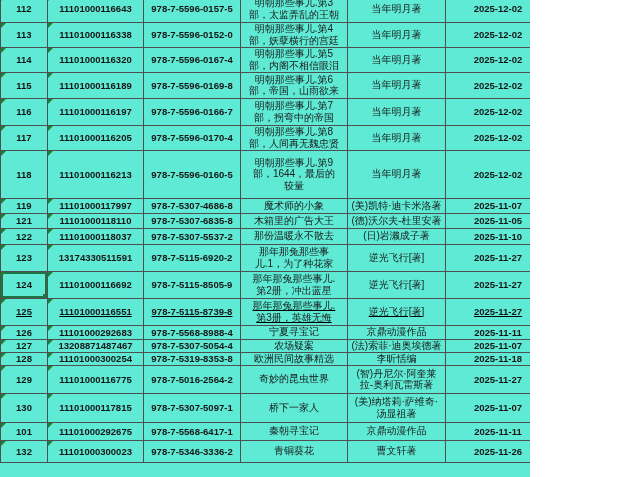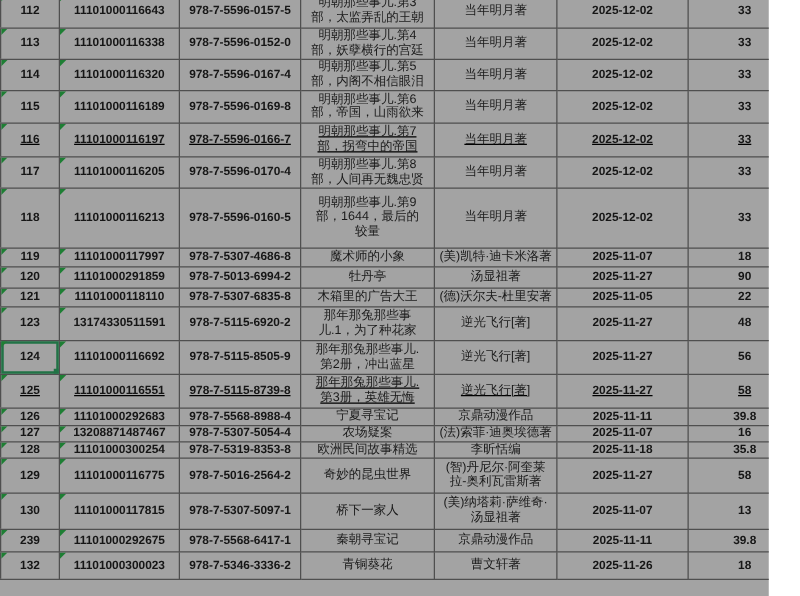--- a/index.html
+++ b/index.html
@@ -1,17 +1,17 @@
 <!DOCTYPE html>
 <html><head>
 <meta charset="utf-8">
 <style>
   html,body{margin:0;padding:0;background:#ffffff;}
   .viewport{
-    position:relative;width:615px;height:477px;overflow:hidden;background:#a3a3a3;
+    position:relative;width:530px;height:477px;overflow:hidden;background:#5eead4;
     font-family:"Liberation Sans","DejaVu Sans",sans-serif;
   }
   .clip{margin-top:-4px;}
   table.sheet{
     border-collapse:collapse;table-layout:fixed;width:640px;
     border-left:1px solid #4f4f4f;
   }
   td{
     position:relative;border-right:1px solid #4f4f4f;border-bottom:1px solid #4f4f4f;
     text-align:center;vertical-align:middle;padding:0;overflow:hidden;
@@ -79,21 +79,21 @@
           </tr>
           <tr style="height: 26px;">
             <td class="col-index"><span class="tri"></span><span>115</span></td>
             <td class="col-record_id"><span class="tri"></span><span>11101000116189</span></td>
             <td class="col-isbn"><span>978-7-5596-0169-8</span></td>
             <td class="col-title"><span>明朝那些事儿.第6部，帝国，山雨欲来</span></td>
             <td class="col-author"><span>当年明月著</span></td>
             <td class="col-date"><span>2025-12-02</span></td>
             <td class="col-price"><span>33</span></td>
           </tr>
-          <tr style="height: 27px; text-decoration: underline;">
+          <tr style="height: 27px;">
             <td class="col-index"><span class="tri"></span><span>116</span></td>
             <td class="col-record_id"><span class="tri"></span><span>11101000116197</span></td>
             <td class="col-isbn"><span>978-7-5596-0166-7</span></td>
             <td class="col-title"><span>明朝那些事儿.第7部，拐弯中的帝国</span></td>
             <td class="col-author"><span>当年明月著</span></td>
             <td class="col-date"><span>2025-12-02</span></td>
             <td class="col-price"><span>33</span></td>
           </tr>
           <tr style="height: 25px;">
             <td class="col-index"><span class="tri"></span><span>117</span></td>
@@ -115,38 +115,38 @@
           </tr>
           <tr style="height: 15px;">
             <td class="col-index"><span class="tri"></span><span>119</span></td>
             <td class="col-record_id"><span class="tri"></span><span>11101000117997</span></td>
             <td class="col-isbn"><span>978-7-5307-4686-8</span></td>
             <td class="col-title"><span>魔术师的小象</span></td>
             <td class="col-author"><span>(美)凯特·迪卡米洛著</span></td>
             <td class="col-date"><span>2025-11-07</span></td>
             <td class="col-price"><span>18</span></td>
           </tr>
-          <tr style="height: 17px;">
-            <td class="col-index"><span class="tri"></span><span>120</span></td>
-            <td class="col-record_id"><span class="tri"></span><span>11101000291859</span></td>
-            <td class="col-isbn"><span>978-7-5013-6994-2</span></td>
-            <td class="col-title"><span>牡丹亭</span></td>
-            <td class="col-author"><span>汤显祖著</span></td>
-            <td class="col-date"><span>2025-11-27</span></td>
-            <td class="col-price"><span>90</span></td>
-          </tr>
           <tr style="height: 15px;">
             <td class="col-index"><span class="tri"></span><span>121</span></td>
             <td class="col-record_id"><span class="tri"></span><span>11101000118110</span></td>
             <td class="col-isbn"><span>978-7-5307-6835-8</span></td>
             <td class="col-title"><span>木箱里的广告大王</span></td>
             <td class="col-author"><span>(德)沃尔夫-杜里安著</span></td>
             <td class="col-date"><span>2025-11-05</span></td>
             <td class="col-price"><span>22</span></td>
           </tr>
+          <tr style="height: 16px;">
+            <td class="col-index"><span class="tri"></span><span>122</span></td>
+            <td class="col-record_id"><span class="tri"></span><span>11101000118037</span></td>
+            <td class="col-isbn"><span>978-7-5307-5537-2</span></td>
+            <td class="col-title"><span>那份温暖永不散去</span></td>
+            <td class="col-author"><span>(日)岩濑成子著</span></td>
+            <td class="col-date"><span>2025-11-10</span></td>
+            <td class="col-price"><span>16</span></td>
+          </tr>
           <tr style="height: 27px; padding-left: 16px;">
             <td class="col-index"><span class="tri"></span><span>123</span></td>
             <td class="col-record_id"><span class="tri"></span><span>13174330511591</span></td>
             <td class="col-isbn"><span>978-7-5115-6920-2</span></td>
             <td class="col-title"><span>那年那兔那些事儿.1，为了种花家</span></td>
             <td class="col-author"><span>逆光飞行[著]</span></td>
             <td class="col-date"><span>2025-11-27</span></td>
             <td class="col-price"><span>48</span></td>
           </tr>
           <tr style="height: 27px;">
@@ -206,21 +206,21 @@
           <tr style="height: 29px; padding-left: 12px;">
             <td class="col-index"><span class="tri"></span><span>130</span></td>
             <td class="col-record_id"><span class="tri"></span><span>11101000117815</span></td>
             <td class="col-isbn"><span>978-7-5307-5097-1</span></td>
             <td class="col-title"><span>桥下一家人</span></td>
             <td class="col-author"><span>(美)纳塔莉·萨维奇·汤显祖著</span></td>
             <td class="col-date"><span>2025-11-07</span></td>
             <td class="col-price"><span>13</span></td>
           </tr>
           <tr style="height: 18px;">
-            <td class="col-index"><span class="tri"></span><span>239</span></td>
+            <td class="col-index"><span class="tri"></span><span>101</span></td>
             <td class="col-record_id"><span class="tri"></span><span>11101000292675</span></td>
             <td class="col-isbn"><span>978-7-5568-6417-1</span></td>
             <td class="col-title"><span>秦朝寻宝记</span></td>
             <td class="col-author"><span>京鼎动漫作品</span></td>
             <td class="col-date"><span>2025-11-11</span></td>
             <td class="col-price"><span>39.8</span></td>
           </tr>
           <tr style="height: 22px;">
             <td class="col-index"><span class="tri"></span><span>132</span></td>
             <td class="col-record_id"><span class="tri"></span><span>11101000300023</span></td>

